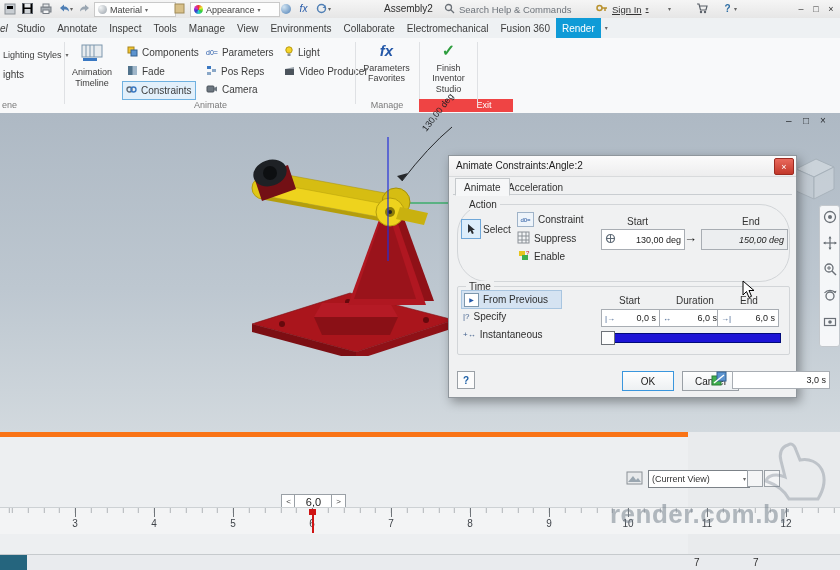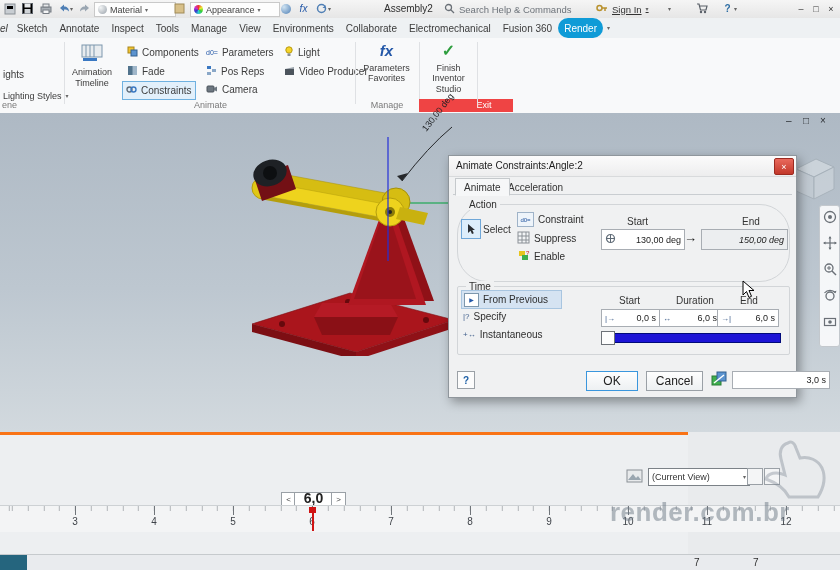--- a/index.html
+++ b/index.html
@@ -12,21 +12,21 @@
   .tbi{position:absolute;top:2px;width:15px;height:13px;display:flex;align-items:center;justify-content:center;}
   .combo{position:absolute;top:2px;height:13px;display:flex;align-items:center;gap:3px;
          border:1px solid #c9c9c9;background:#fdfdfd;font-size:9px;padding:0 3px;color:#444;}
   .caret{font-size:6px;color:#666;line-height:1;}
   .winbtn{position:absolute;top:1px;width:14px;height:15px;display:flex;align-items:center;justify-content:center;
           font-size:9px;color:#333;}
   
   .tabrow{left:0;top:18px;width:840px;height:20px;background:#eef1f3;display:flex;align-items:stretch;
           font-size:10px;color:#3b3b3b;}
   .tab{padding:0 6px;display:flex;align-items:center;white-space:nowrap;}
-  .tab.active{background:#0f9bd7;color:#fff;border-radius:10px;}
+  .tab.active{background:#0f9bd7;color:#fff;}
   .tab.frag{padding:0 3px 0 0;font-style:italic;}
   
   .ribbon{left:0;top:38px;width:840px;height:75px;background:#f8f9fa;border-bottom:1px solid #cdd0d3;font-size:10px;}
   .psep{position:absolute;top:4px;width:1px;height:62px;background:#dfe1e4;}
   .plabel{position:absolute;top:61px;height:13px;font-size:9px;color:#7a7a7a;text-align:center;line-height:13px;}
   .sbtn{position:absolute;height:17px;display:flex;align-items:center;gap:4px;padding:0 3px;color:#3c3c3c;white-space:nowrap;}
   .sbtn.hl{border:1px solid #6fb1e0;background:#e2f0fb;}
   .bigbtn{position:absolute;top:4px;height:56px;display:flex;flex-direction:column;align-items:center;
           text-align:center;gap:3px;color:#3c3c3c;font-size:9px;line-height:1.15;}
   .ic{display:inline-block;}
@@ -49,25 +49,25 @@
   .dtab{position:absolute;top:22px;height:16px;padding:0 8px;display:flex;align-items:center;font-size:10px;
         color:#333;border:1px solid transparent;}
   .dtab.active{background:#f6f7f8;border-color:#c5c9cc;border-bottom-color:#f6f7f8;z-index:2;}
   .dlg-sep{position:absolute;left:4px;right:4px;top:38px;height:1px;background:#c9cdd1;}
   .grp{position:absolute;border:1px solid #d2d5d8;border-radius:2px;}
   .glabel{position:absolute;top:-6px;left:8px;background:#f0f1f2;padding:0 3px;font-size:10px;color:#2e2e2e;}
   .fld{position:absolute;display:flex;align-items:center;background:#fff;border:1px solid #a8adb3;
        font-size:9px;gap:2px;padding:0 3px;color:#222;}
   .fldic{font-size:8px;color:#41608c;white-space:nowrap;}
   .btn{position:absolute;display:flex;align-items:center;justify-content:center;
-       background:linear-gradient(#fefefe,#edf0f2);border:1px solid #9aa0a6;font-size:12px;height:18px;color:#222;}
+       background:linear-gradient(#fefefe,#edf0f2);border:1px solid #9aa0a6;font-size:10px;height:18px;color:#222;margin-left:36px;}
   .btn.primary{border:1px solid #3a96dd;}
   .optrow{position:absolute;display:flex;align-items:center;gap:4px;font-size:10px;color:#2e2e2e;}
   
-  .tl-area{left:0;top:432px;width:688px;height:122px;background:#edeff1;border-top:3px solid #f97316;}
+  .tl-area{left:0;top:432px;width:688px;height:122px;background:#edeff1;border-top:5px solid #f97316;}
   .ruler{position:absolute;left:0;top:70px;width:840px;height:26px;background:#f3f4f5;
          border-top:1px solid #cdd1d4;overflow:hidden;}
   .minorticks{position:absolute;left:0;top:0;width:100%;height:5px;
          background-image:repeating-linear-gradient(to right,#b0b4b8 0 1px,transparent 1px 15.8px);
          background-position-x:11.8px;}
   .majortick{position:absolute;top:0;width:1px;height:9px;background:#70757a;}
   .rnum{position:absolute;top:10px;width:30px;margin-left:-15px;text-align:center;font-size:10px;color:#3f4349;}
   .tl-btn{position:absolute;width:13px;height:13px;background:#fff;border:1px solid #9aa0a6;display:flex;
           align-items:center;justify-content:center;font-size:8px;color:#444;}
   .watermark{position:absolute;left:610px;top:62px;font-size:26px;font-weight:bold;letter-spacing:.5px;
@@ -169,39 +169,39 @@
     </span>
     <span class="tbi" style="left:720px;font-size:10px;color:#2d6da3;font-weight:bold;">?</span>
     <span class="caret abs" style="left:734px;top:6px">▾</span>
     <span class="winbtn" style="left:794px">–</span>
     <span class="winbtn" style="left:809px">□</span>
     <span class="winbtn" style="left:824px">×</span>
   </div>
 
   <div class="abs tabrow">
     <div class="tab frag">el</div>
-    <div class="tab">Sketch</div>
+    <div class="tab">Studio</div>
     <div class="tab">Annotate</div>
     <div class="tab">Inspect</div>
     <div class="tab">Tools</div>
     <div class="tab">Manage</div>
     <div class="tab">View</div>
     <div class="tab">Environments</div>
     <div class="tab">Collaborate</div>
     <div class="tab">Electromechanical</div>
     <div class="tab">Fusion 360</div>
     <div class="tab active">Render</div>
     <div class="tab" style="padding:0 4px;">
         <span class="caret">▾</span>
       </div>
   </div>
 
   <div class="abs ribbon">
 
-    <div class="sbtn" style="left:0;top:8px;font-size:9px;margin-top:41px;">
+    <div class="sbtn" style="left:0;top:8px;font-size:9px;">
       <span>Lighting Styles</span>
       <span class="caret">▾</span>
     </div>
     <div class="sbtn" style="left:0;top:28px;">
       <span>ights</span>
     </div>
     <div class="plabel" style="left:0;width:24px;text-align:left;padding-left:2px;">ene</div>
     <div class="psep" style="left:64px"></div>
 
     <div class="bigbtn" style="left:66px;width:52px;">
@@ -503,21 +503,21 @@
         </svg>
     </span>
     <div class="abs" style="left:648px;top:33px;width:94px;height:16px;background:#fff;border:1px solid #7b8187;display:flex;align-items:center;font-size:9px;padding:0 3px;color:#333;">
       <span>(Current View)</span>
       <span class="caret" style="margin-left:auto;">▾</span>
     </div>
     <span class="abs" style="left:747px;top:33px;width:14px;height:15px;border:1px solid #9aa0a6;background:#f4f5f6;"></span>
     <span class="abs" style="left:764px;top:33px;width:14px;height:15px;border:1px solid #9aa0a6;background:#f4f5f6;"></span>
 
     <div class="tl-btn" style="left:281px;top:57px;">&lt;</div>
-    <div class="abs" style="left:294px;top:57px;width:37px;height:13px;background:#fff;border:1px solid #9aa0a6;display:flex;align-items:flex-end;justify-content:center;font-size:14px;color:#222;font-weight:bold;">
+    <div class="abs" style="left:294px;top:57px;width:37px;height:13px;background:#fff;border:1px solid #9aa0a6;display:flex;align-items:flex-end;justify-content:center;font-size:11px;color:#222;">
       <span>6,0</span>
     </div>
     <div class="tl-btn" style="left:331px;top:57px;">&gt;</div>
 
     <div class="ruler">
       <div class="minorticks"></div>
       <span class="majortick" style="left:75px"></span>
         <span class="rnum" style="left:75px">3</span>
       <span class="majortick" style="left:154px"></span>
         <span class="rnum" style="left:154px">4</span>

